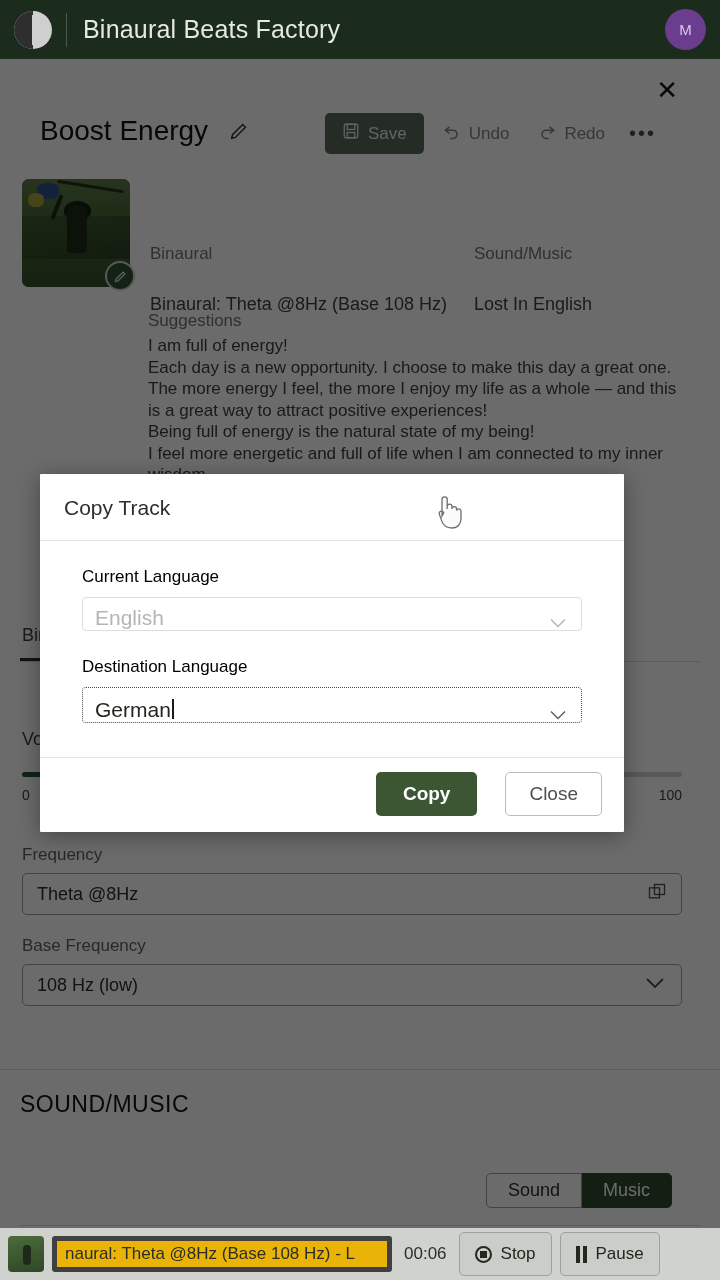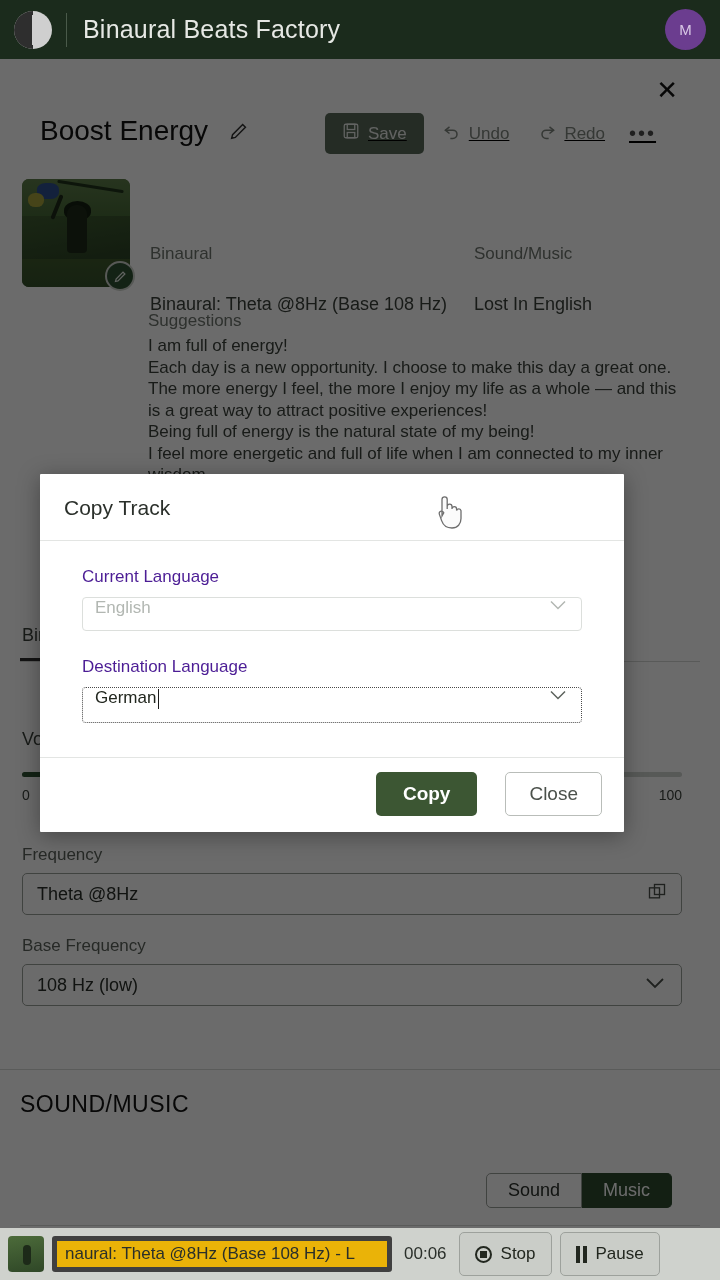--- a/index.html
+++ b/index.html
@@ -62,21 +62,21 @@
   
   .title-row {
     position: absolute; left: 40px; top: 56px;
     display: flex; align-items: center; gap: 20px;
   }
   .track-title { font-size: 28px; color: #111; font-weight: 400; }
   .pencil-icon { width: 22px; height: 22px; display:block; }
 
   .toolbar {
     position: absolute; left: 325px; top: 54px;
-    display: flex; align-items: center; gap: 8px; text-decoration: underline;
+    display: flex; align-items: center; gap: 8px;
   }
   .btn-save {
     display:flex; align-items:center; gap: 8px;
     background: #5a6a5a; color: #e9ece9;
     border: none; border-radius: 5px;
     padding: 9px 17px; font-size: 17px; cursor: pointer;
     font-family: "Liberation Sans", sans-serif;
   }
   .tb-btn {
     display:flex; align-items:center; gap: 7px;
@@ -226,25 +226,25 @@
     position: absolute; left: 40px; top: 474px; width: 584px;
     background: #ffffff; border-radius: 1px; z-index: 50;
     box-shadow: 0 4px 22px rgba(0,0,0,0.35);
     display: flex; flex-direction: column;
   }
   .modal-head {
     padding: 22px 24px 20px 24px; border-bottom: 1px solid #e3e5e3;
   }
   .modal-title { font-size: 21px; color: #2b302b; font-weight: 400; }
   .modal-body { padding: 26px 42px 34px 42px; }
-  .m-label { font-size: 17px; color: #4c1d95; margin-bottom: 10px; }
+  .m-label { font-size: 17px; color: #000000; margin-bottom: 10px; }
   .m-select {
     height: 34px; border: 1px solid #dcdfdc; border-radius: 4px;
-    display:flex; align-items:flex-start; justify-content: space-between;
-    padding: 0 12px; font-size: 17px; color: #b2b7b2; background:#fff;
+    display:flex; align-items:flex-end; justify-content: space-between;
+    padding: 0 12px; font-size: 21px; color: #b2b7b2; background:#fff;
   }
   .m-select.focused {
     border: 1.5px dotted #4a4a4a; color: #22271f; height: 36px;
   }
   .m-select .caret svg { display:block; }
   .m-gap { height: 26px; }
   .caret-text { position: relative; }
   .caret-text::after {
     content:""; position:absolute; right:-3px; top:1px;
     width:1.5px; height:20px; background:#1a1a1a;

